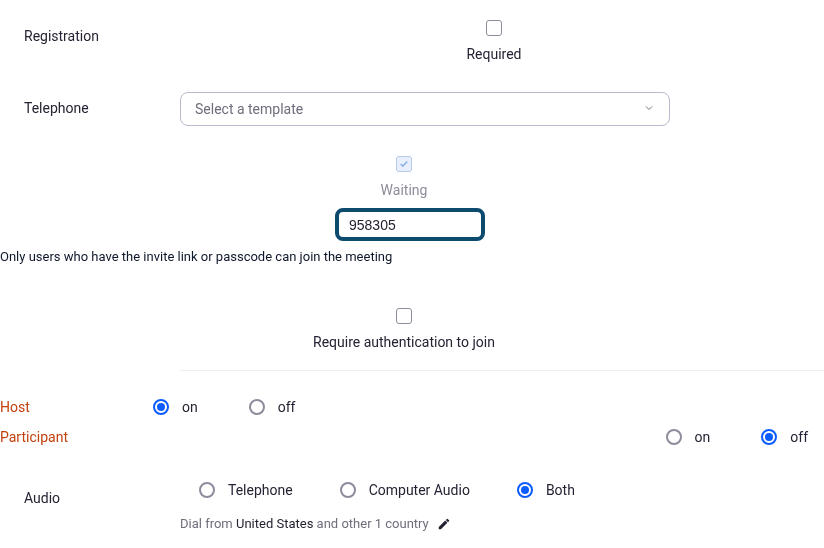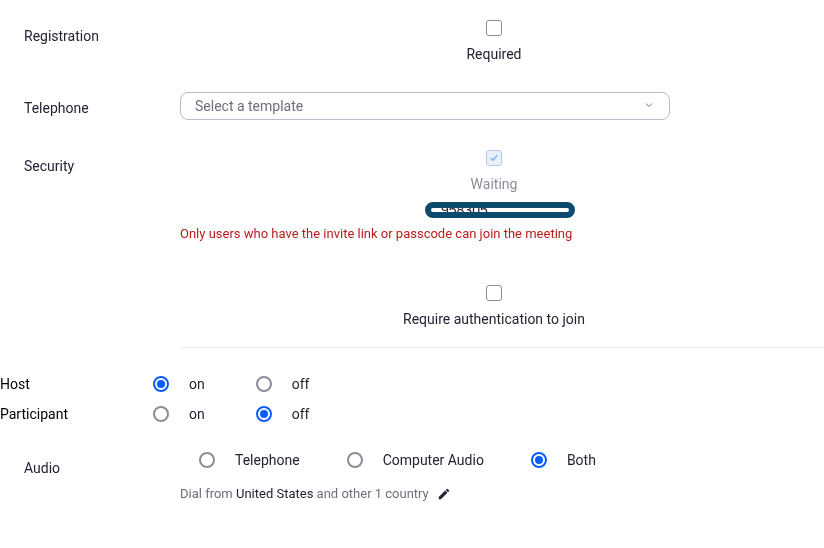--- a/index.html
+++ b/index.html
@@ -53,46 +53,46 @@
     .checkbox.checked-disabled {
       background: #e8f0fe;
       border-color: #b5c9ed;
     }
     .checkbox.checked-disabled svg {
       width: 10px;
       height: 10px;
     }
     .select-box {
       width: 490px;
-      height: 28px;
+      height: 34px;
       border: 1px solid #babacc;
       border-radius: 8px;
       display: flex;
       align-items: center;
       justify-content: space-between;
       padding: 0 14px;
       color: #6e6e7c;
       cursor: pointer;
       font-size: 14px;
     }
     .select-box .chev {
       color: #6e6e7c;
     }
     .passcode-input {
-      height: 16px;
+      height: 33px;
       width: 150px;
       padding: 0 10px;
-      border: 6px solid #0c4a6e;
+      border: 4px solid #0c4a6e;
       border-radius: 8px;
       font-size: 14px;
       color: #232333;
       margin-left: 12px;
     }
     .hint {
-      color: #b91c1c;
+      color: #0f172a;
       font-size: 13px;
       margin-top: 8px;
     }
     .security-item {
       margin-bottom: 26px;
     }
     .security-item:last-child {
       margin-bottom: 0;
       margin-top: 44px;
     }
@@ -105,36 +105,37 @@
       margin: 12px 0 28px 0;
       margin-left: 180px;
       margin-right: 0;
     }
     .radio-row {
       display: flex;
       align-items: center;
       margin-bottom: 14px;
     }
     .radio-row:last-child {
-      margin-bottom: 0;
+      margin-bottom: 7px;
+      justify-content: space-between;
     }
     .radio-label {
       width: 134px;
       font-size: 14px;
-      color: #000000;
+      color: #c2410c;
     }
     .radio-group {
       display: flex;
       align-items: center;
       gap: 32px;
     }
     .radio-opt {
       display: flex;
       align-items: center;
-      gap: 20px;
+      gap: 13px;
       cursor: pointer;
       padding-left: 19px;
     }
     .radio {
       width: 16px;
       height: 16px;
       border: 2px solid #8c8c9c;
       border-radius: 50%;
       display: inline-flex;
       align-items: center;
@@ -201,21 +202,20 @@
       <span class="chev">
         <svg width="12" height="12" viewBox="0 0 24 24" fill="none" stroke="currentColor" stroke-width="2">
             <polyline points="6 9 12 15 18 9"></polyline>
           </svg>
       </span>
     </div>
   </div>
 </div>
 
 <div class="row security">
-  <div class="label-col">Security</div>
   <div class="content-col">
 
     <div class="security-item">
       <div class="checkbox-wrap">
         <span class="checkbox checked-disabled">
           <svg viewBox="0 0 24 24" fill="none" stroke="#8fb2e8" stroke-width="4">
               <polyline points="20 6 9 17 4 12"></polyline>
             </svg>
         </span>
         <span class="passcode-label">Waiting</span>

